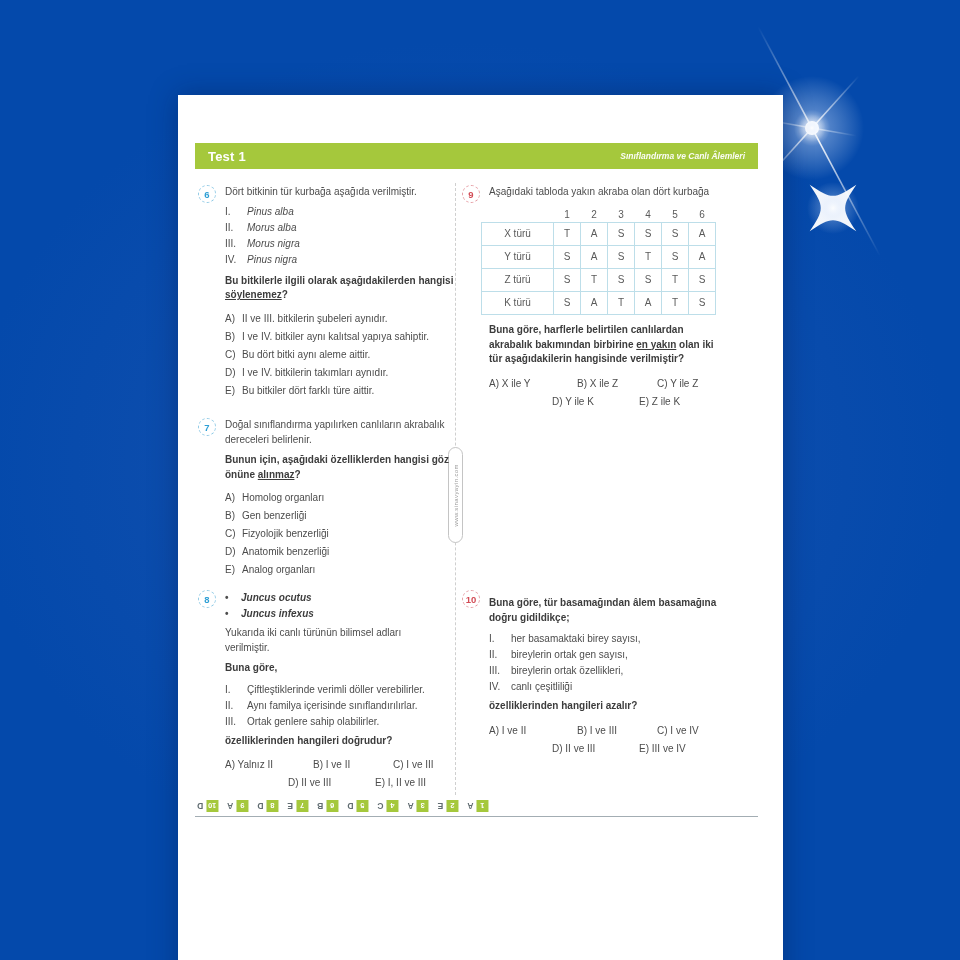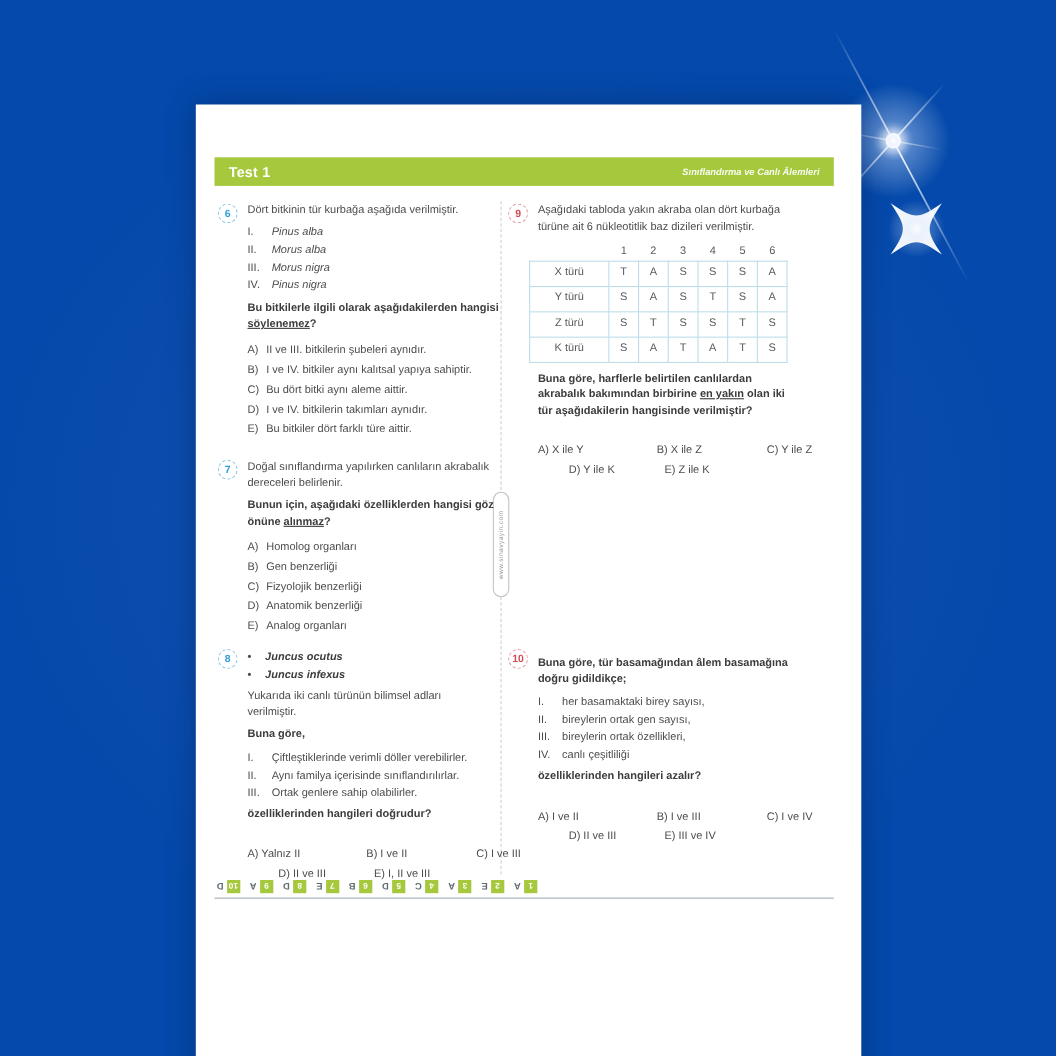--- a/index.html
+++ b/index.html
@@ -70,24 +70,24 @@
   .roman .it { font-style:italic; }
   .bullet-row { display:flex; line-height:16px; }
   .bullet-row .bdot { width:16px; flex:none; font-weight:bold; }
   .bullet-row .bname { font-weight:bold; font-style:italic; color:#3c3c3c; }
 
   .opts { margin-top:9px; }
   .opt { display:flex; margin-top:3.5px; line-height:14.5px; }
   .opt .ol { width:17px; flex:none; }
   .opt .ot { white-space:nowrap; }
 
-  .optrow { display:flex; margin-top:22px; line-height:14px; white-space:nowrap;gap:20px; }
+  .optrow { display:flex; margin-top:10px; line-height:14px; white-space:nowrap; }
   .optrow span:nth-child(1) { width:88px; flex:none; }
   .optrow span:nth-child(2) { width:80px; flex:none; }
-  .optrow2 { display:flex; margin-top:4px; margin-left:28px; line-height:14px; white-space:nowrap; }
+  .optrow2 { display:flex; margin-top:4px; margin-left:63px; line-height:14px; white-space:nowrap; }
   .optrow2 span:nth-child(1) { width:87px; flex:none; }
 
   
   .ntable { border-collapse:collapse; margin:8px 0 0 -8px; font-size:10px; color:#5a5a5a; }
   .ntable td { text-align:center; }
   .ntable .hrow td { border:none; height:15px; font-size:10px; color:#5a5a5a; }
   .ntable tbody td { border:1px solid #bddee9; width:27px; height:23px; }
   .ntable tbody td.rlabel { width:72px; }
 
   
@@ -291,21 +291,20 @@
     </div>
   </div>
 
   <div class="q q9">
     <div class="qnum red">
         <span>9</span>
       </div>
     <div class="qbody">
       <div>
         <div class="ln">Aşağıdaki tabloda yakın akraba olan dört kurbağa</div>
-        <div class="ln">türüne ait 6 nükleotitlik baz dizileri verilmiştir.</div>
       </div>
       <table class="ntable">
         <thead>
           <tr class="hrow">
             <td></td>
             <td>1</td>
               <td>2</td>
             <td>3</td>
               <td>4</td>
             <td>5</td>

